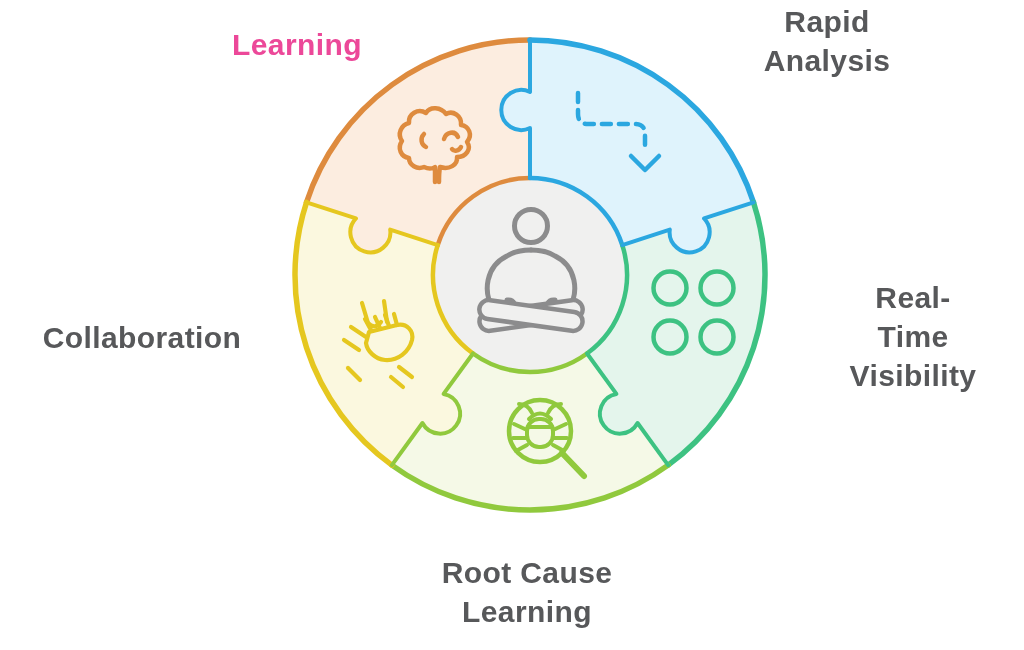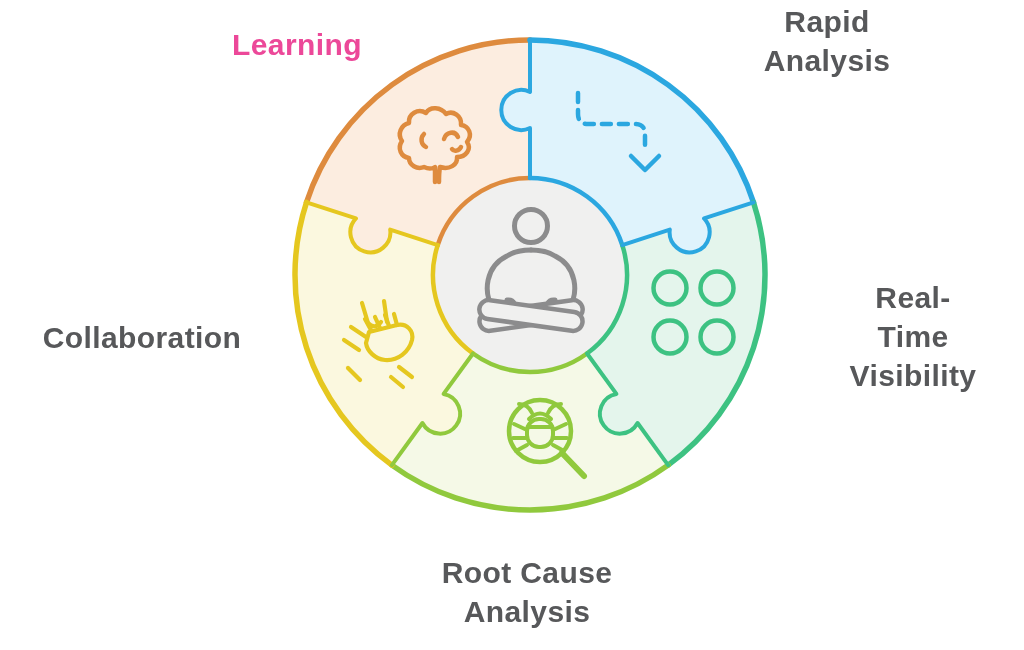--- a/index.html
+++ b/index.html
@@ -126,15 +126,15 @@
         <rect x="479" y="306" width="104" height="19" rx="9.5" fill="#F0F0EF" stroke-width="4.5"></rect>
       </g>
     </g>
   </svg>
 
   <div class="lbl lbl-learning" style="color: #ec4899;">Learning</div>
   <div class="lbl lbl-rapid" style="color: rgb(87, 88, 90);">Rapid Analysis</div>
   <div class="lbl lbl-realtime" style="color: rgb(87, 88, 90); margin-left: 20px;">Real-Time
 Visibility</div>
   <div class="lbl lbl-rootcause" style="color: rgb(87, 88, 90);">Root Cause
-Analysis</div>
+Learning</div>
   <div class="lbl lbl-collab" style="color: rgb(87, 88, 90);">Collaboration</div>
 </div>
 
 </body></html>

